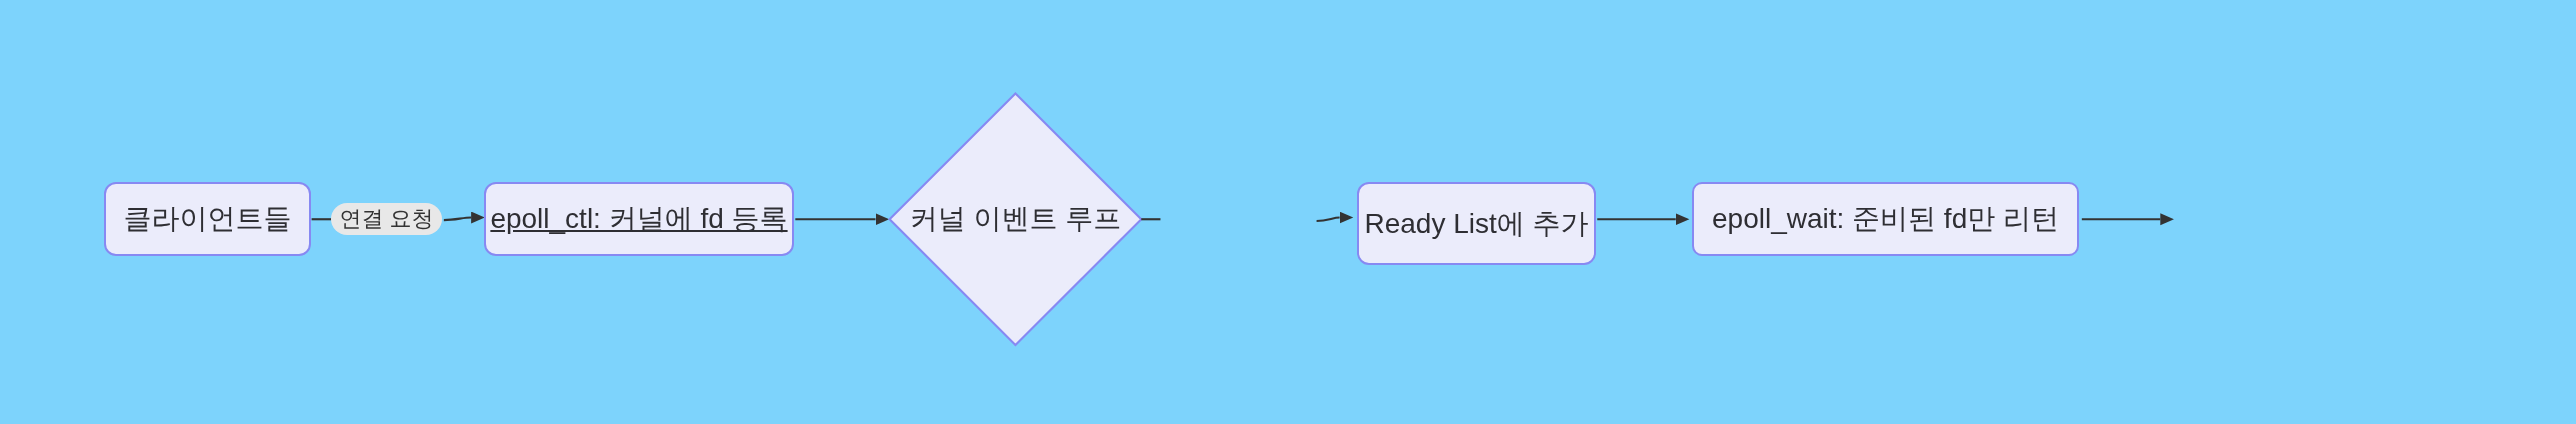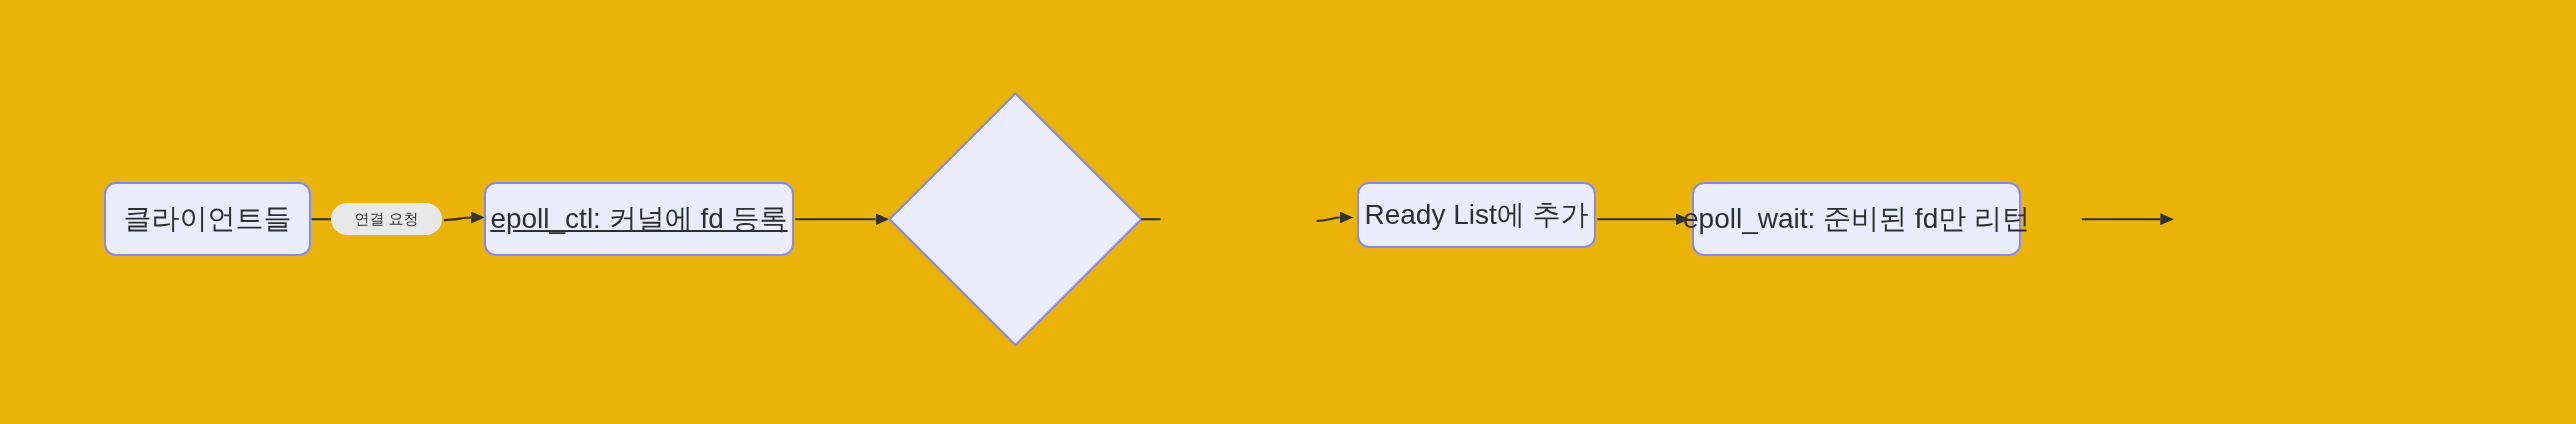--- a/index.html
+++ b/index.html
@@ -5,21 +5,21 @@
   html, body {
     margin: 0;
     padding: 0;
     background: #f8f9fa;
     font-family: "Liberation Sans", sans-serif;
   }
   .canvas {
     position: relative;
     width: 2576px;
     height: 424px;
-    background: #eab308;
+    background: #7dd3fc;
     overflow: hidden;
   }
   svg.edge-layer {
     position: absolute;
     left: 0; top: 0;
     width: 2576px;
     height: 424px;
   }
   .edge {
     stroke: #333333;
@@ -49,37 +49,37 @@
   .edge-label {
     position: absolute;
     box-sizing: border-box;
     background: #e8e8e8;
     border-radius: 16px;
     height: 32px;
     display: flex;
     align-items: center;
     justify-content: center;
     color: #333333;
-    font-size: 15px;
+    font-size: 22px;
     white-space: nowrap;
   }
   .diamond-label {
     position: absolute;
     display: flex;
     align-items: center;
     justify-content: center;
     color: #2e2e33;
     font-size: 28px;
     white-space: nowrap;
   }
   
   #node-clients      { left: 104px;  top: 182px; width: 207px; height: 74px; }
   #node-epoll-ctl    { left: 484px;  top: 182px; width: 310px; height: 74px; text-decoration: underline; }
-  #node-ready-list   { left: 1357px; top: 182px; width: 239px; height: 66px; }
-  #node-epoll-wait   { left: 1692px; top: 182px; width: 329px; height: 74px; }
+  #node-ready-list   { left: 1357px; top: 182px; width: 239px; height: 83px; }
+  #node-epoll-wait   { left: 1692px; top: 182px; width: 387px; height: 74px; border-radius: 10px; }
   #node-user-process { left: 2178px; top: 182px; width: 330px; height: 74px; }
   #edge-label-1      { left: 331px;  top: 203px; width: 111px; }
   #edge-label-2      { left: 1160px; top: 203px; width: 154px; }
   #diamond-label     { left: 896px; top: 201px; width: 239px; height: 36px; }
 </style>
 </head>
 <body>
 
 <div class="canvas">
 
@@ -106,20 +106,21 @@
 
     <path class="edge" d="M2440,257 H2532" marker-end="url(#arrowhead)"></path>
   </svg>
 
   <div class="node" id="node-clients">클라이언트들</div>
 
   <div class="edge-label" id="edge-label-1">연결 요청</div>
 
   <div class="node" id="node-epoll-ctl">epoll_ctl: 커널에 fd 등록</div>
 
+  <div class="diamond-label" id="diamond-label">커널 이벤트 루프</div>
 
 
   <div class="node" id="node-ready-list">Ready List에 추가</div>
 
   <div class="node" id="node-epoll-wait">epoll_wait: 준비된 fd만 리턴</div>
 
 
 </div>
 
 

